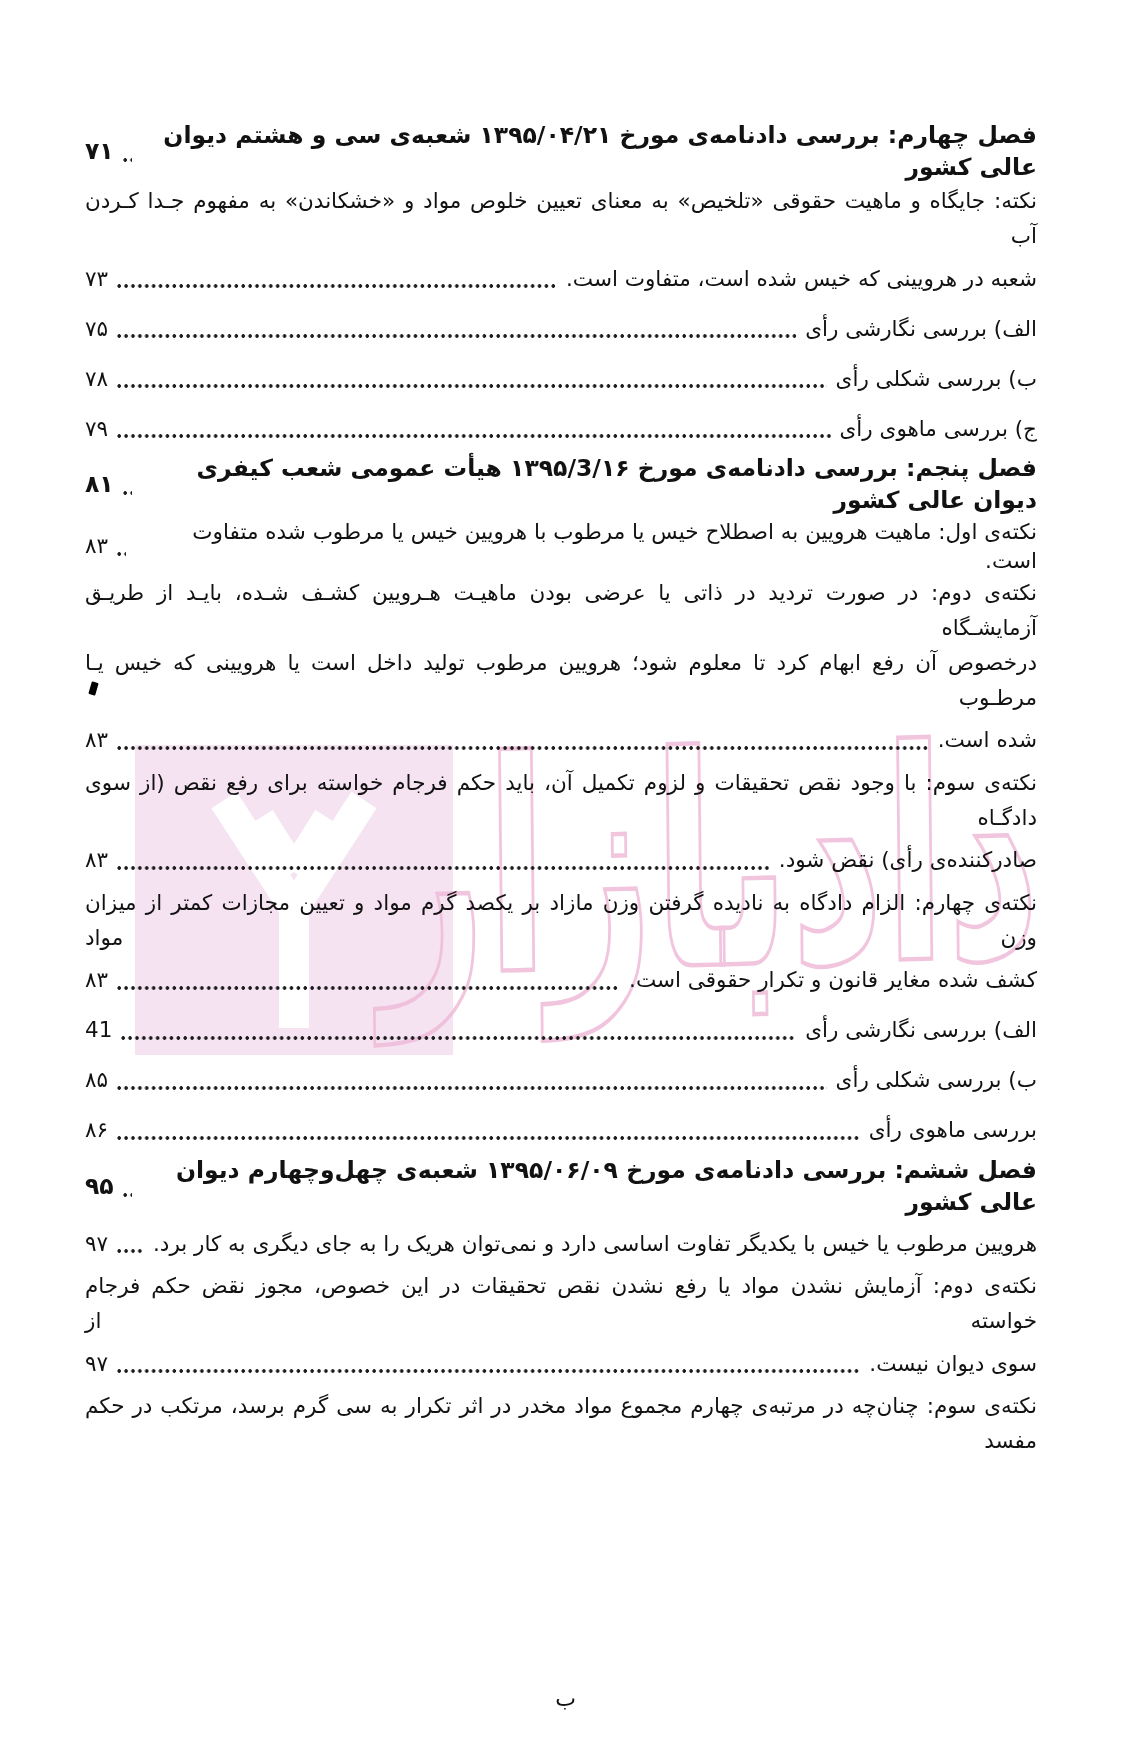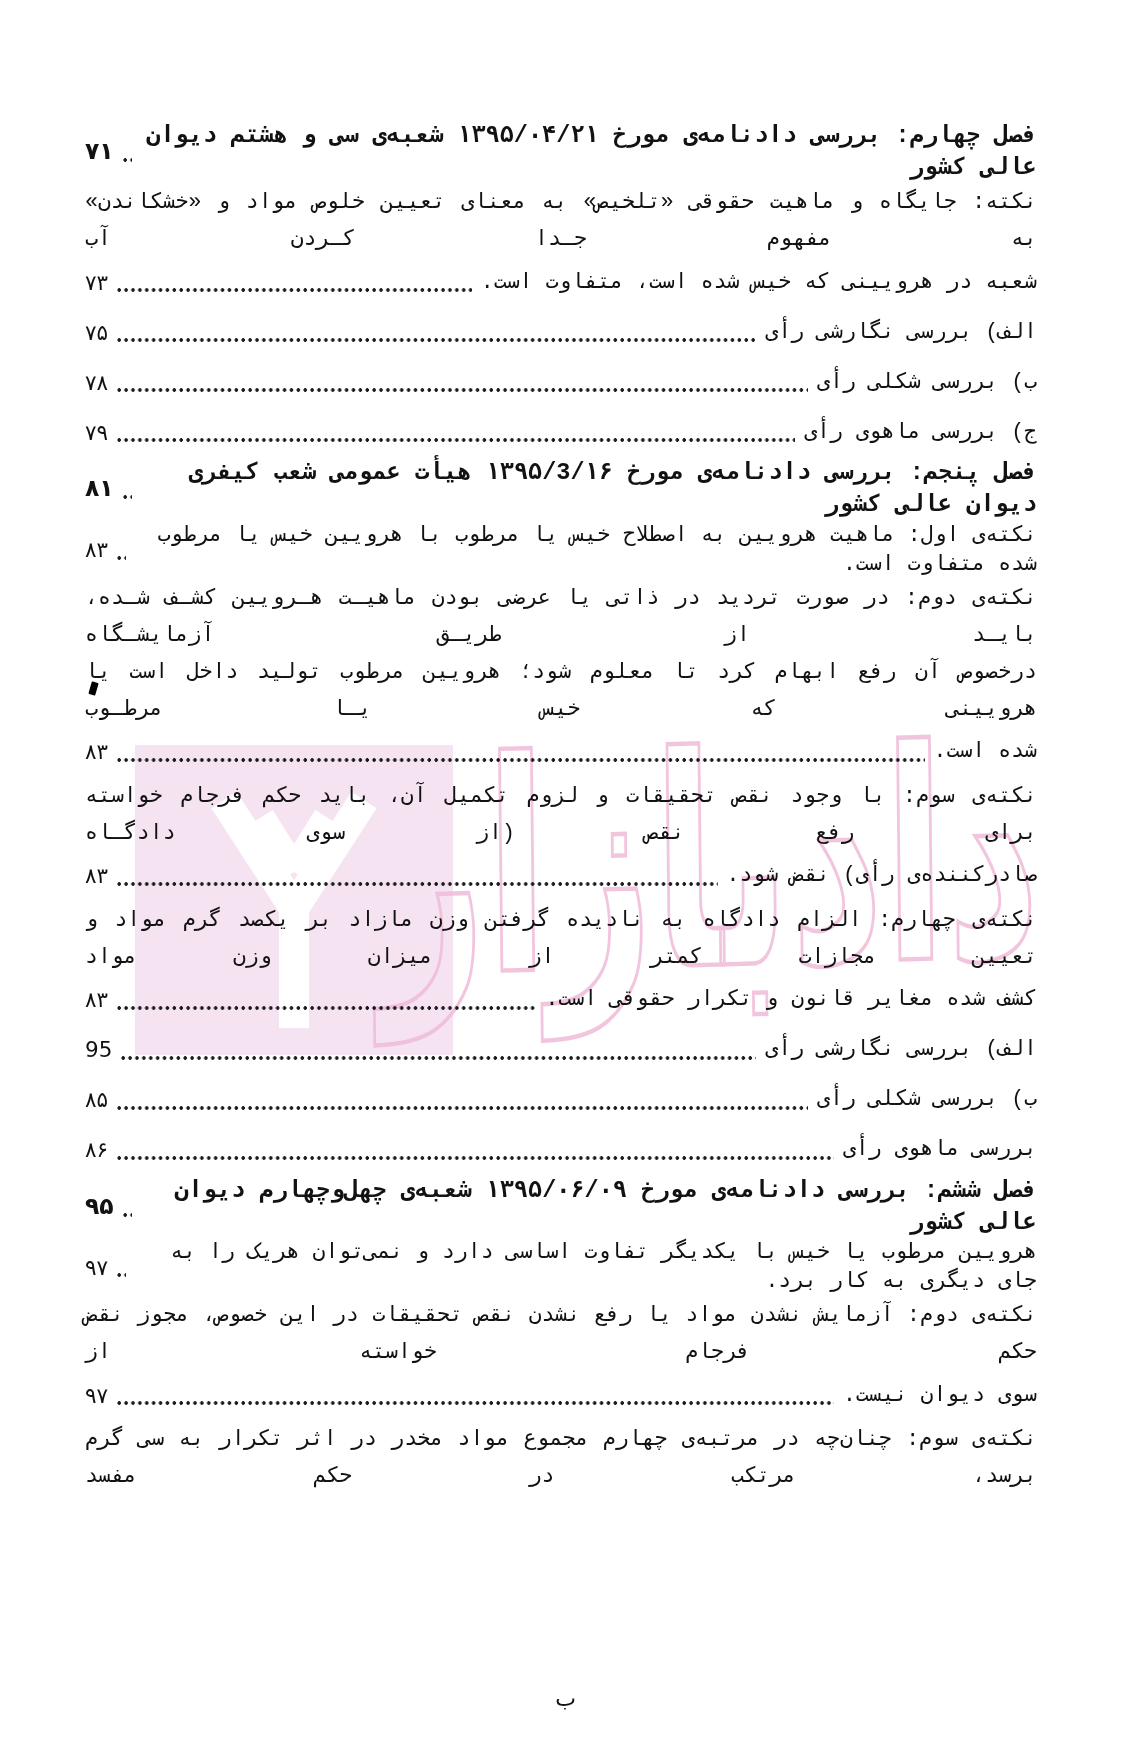--- a/index.html
+++ b/index.html
@@ -24,21 +24,21 @@
     transform: scaleX(0.8) scaleY(1.28) rotate(-1deg); transform-origin: right bottom;
     letter-spacing: 2px; opacity: 0.85;
   }
 
   
   .content { position: absolute; z-index: 1; top: 120px; right: 94px; left: 85px; }
   .line {
     display: flex; align-items: center; min-height: 50px;
     font-size: 21.5px; line-height: 1.35;
   }
-  .line .txt { flex: 0 1 auto; font-family: Liberation Mono, monospace; }
+  .line .txt { flex: 0 1 auto; }
   .line.full { display: block; line-height: 35px; text-align: justify; text-align-last: justify; }
   .line.chapter { font-size: 23.5px; min-height: 52px; }
   .line.chapter .txt, .line.chapter .pg { font-weight: bold; }
   .dots {
     flex: 1 1 auto; min-width: 10px; height: 8px; align-self: center;
     margin: 0 9px 0 8px; transform: translateY(8px);
     background-image: radial-gradient(circle at 3.2px 4px, #1c1c1c 1.55px, transparent 2.05px);
     background-size: 6.9px 8px; background-repeat: repeat-x;
   }
   .pg { flex: 0 0 auto; white-space: nowrap; }
@@ -124,21 +124,21 @@
       </div>
       <div class="line full"><span class="txt">نکته‌ی چهارم: الزام دادگاه به نادیده گرفتن وزن مازاد بر یکصد گرم مواد و تعیین مجازات کمتر از میزان وزن مواد</span></div>
       <div class="line entry">
         <span class="txt">کشف شده مغایر قانون و تکرار حقوقی است.</span>
         <span class="dots"></span>
         <span class="pg">۸۳</span>
       </div>
       <div class="line entry">
         <span class="txt">الف) بررسی نگارشی رأی</span>
         <span class="dots"></span>
-        <span class="pg">95</span>
+        <span class="pg">41</span>
       </div>
       <div class="line entry">
         <span class="txt">ب) بررسی شکلی رأی</span>
         <span class="dots"></span>
         <span class="pg">۸۵</span>
       </div>
       <div class="line entry">
         <span class="txt">بررسی ماهوی رأی</span>
         <span class="dots"></span>
         <span class="pg">۸۶</span>

